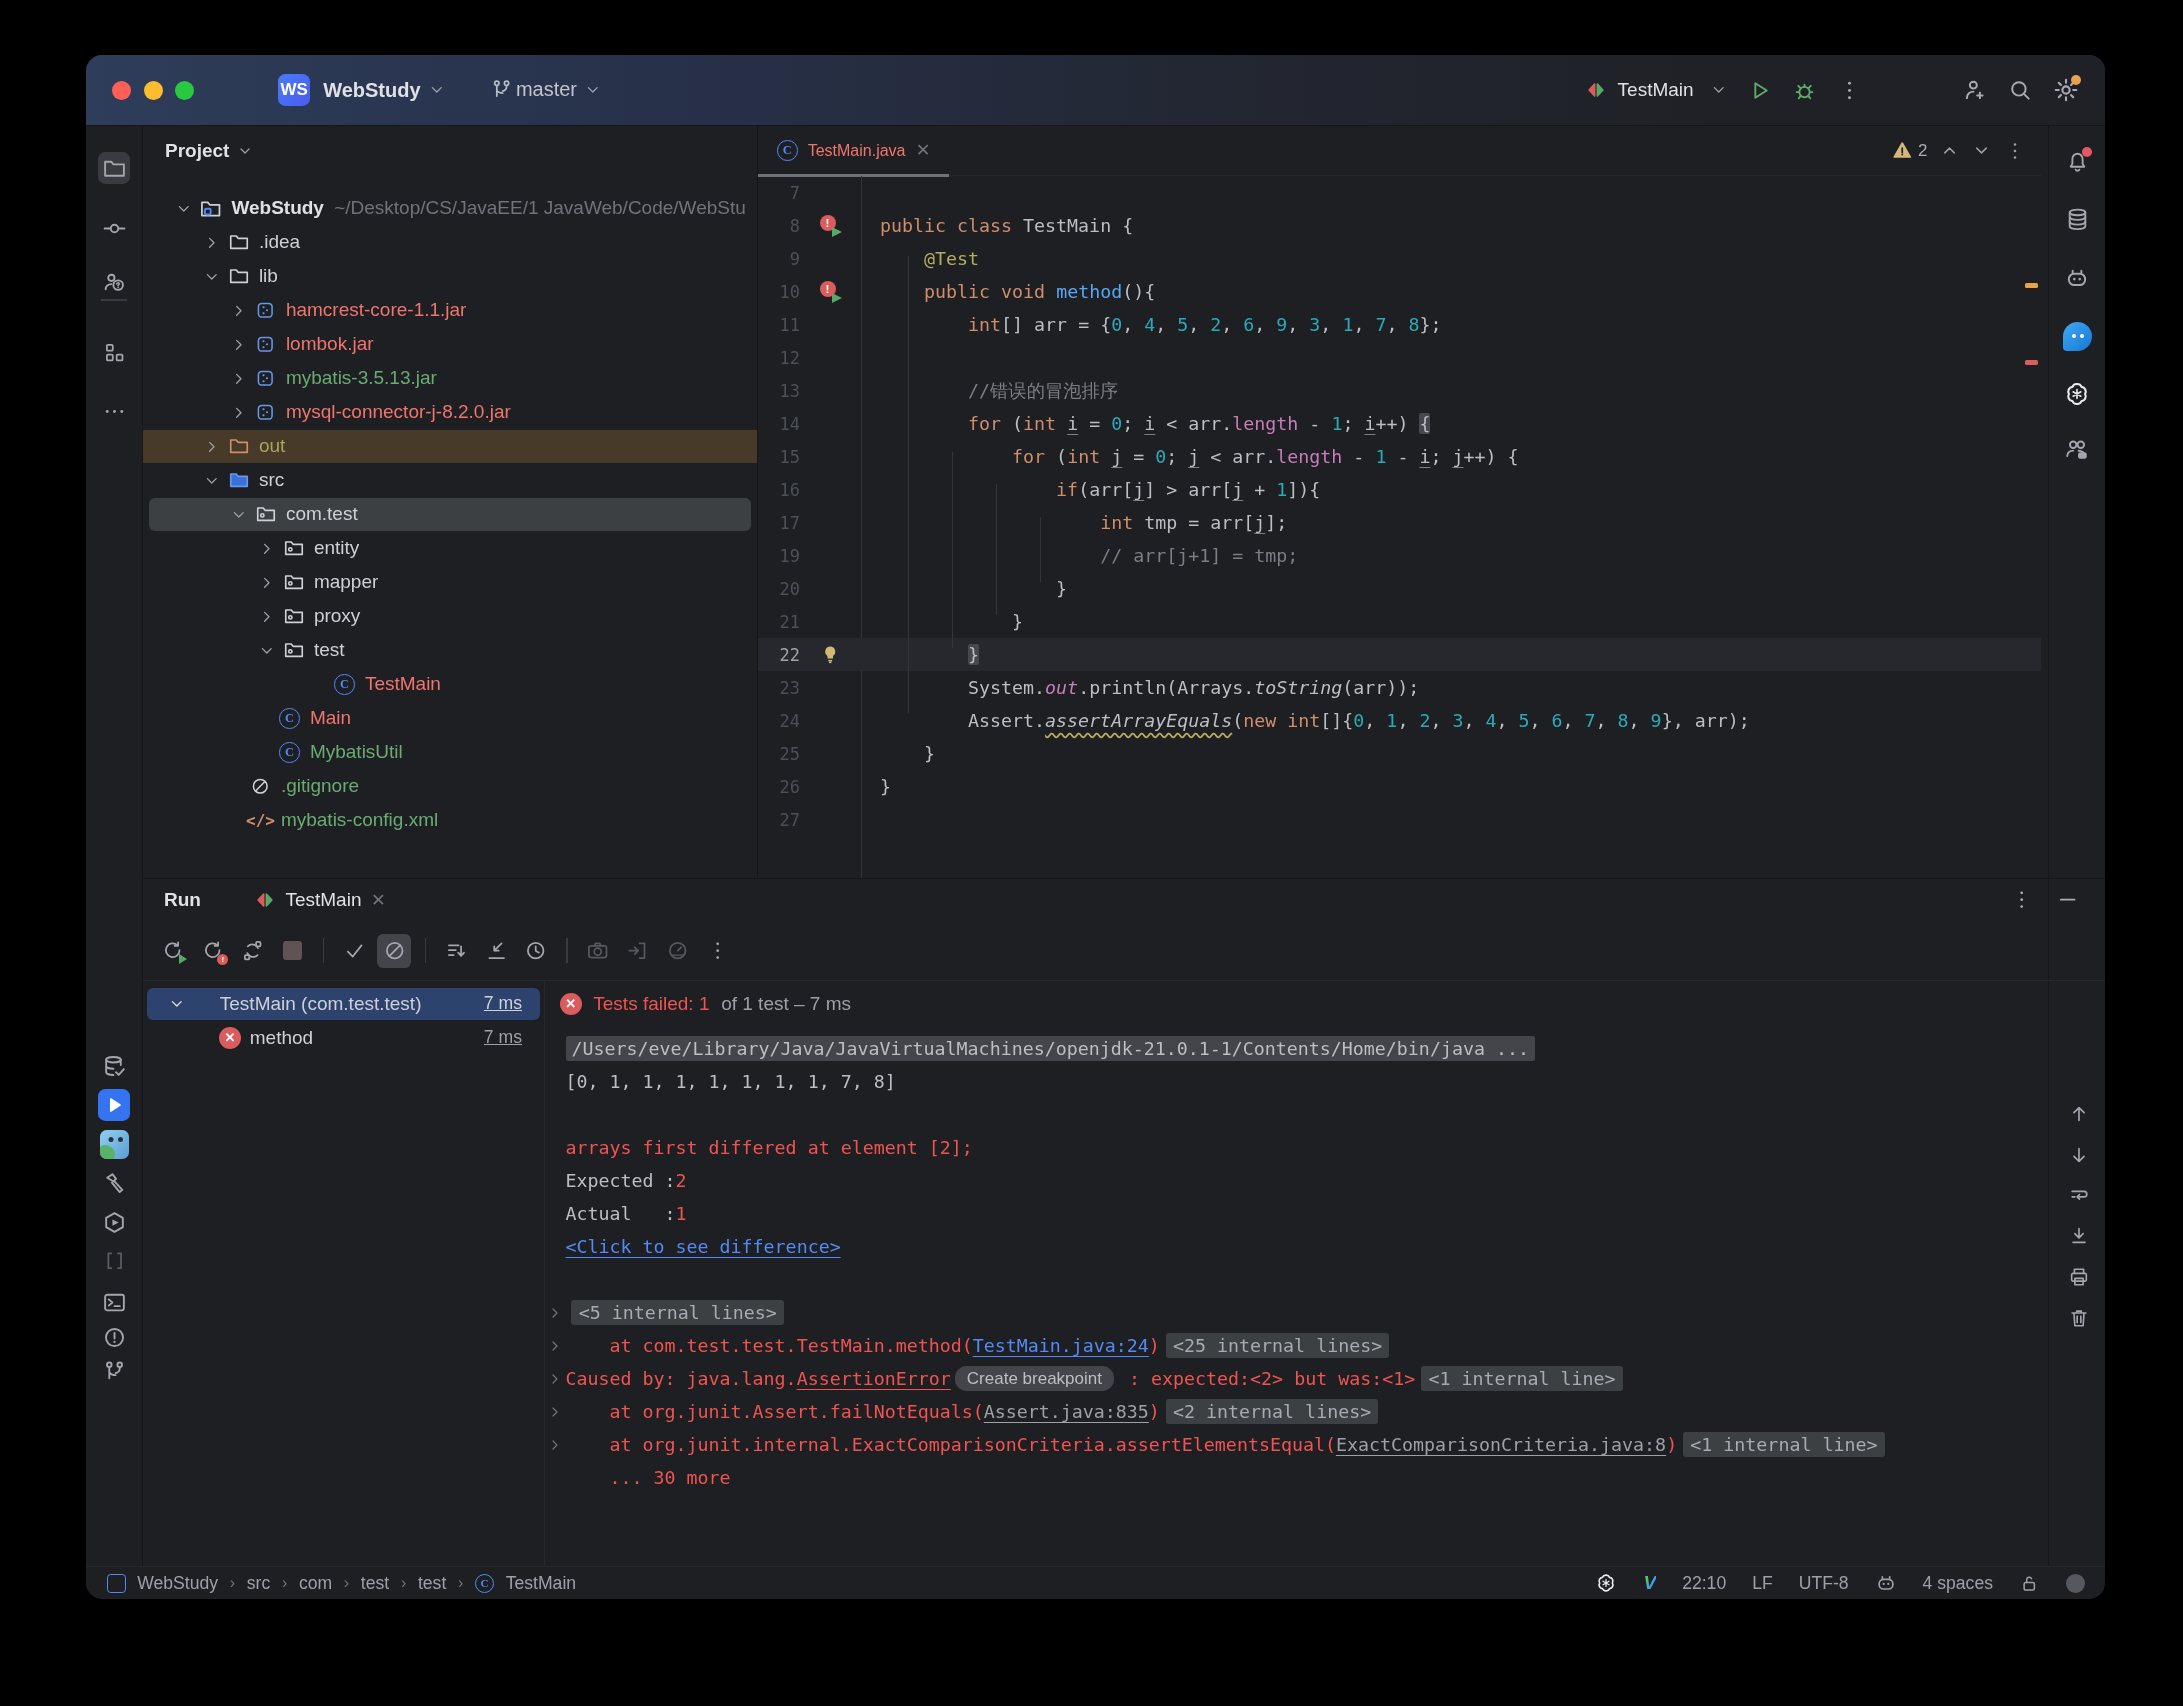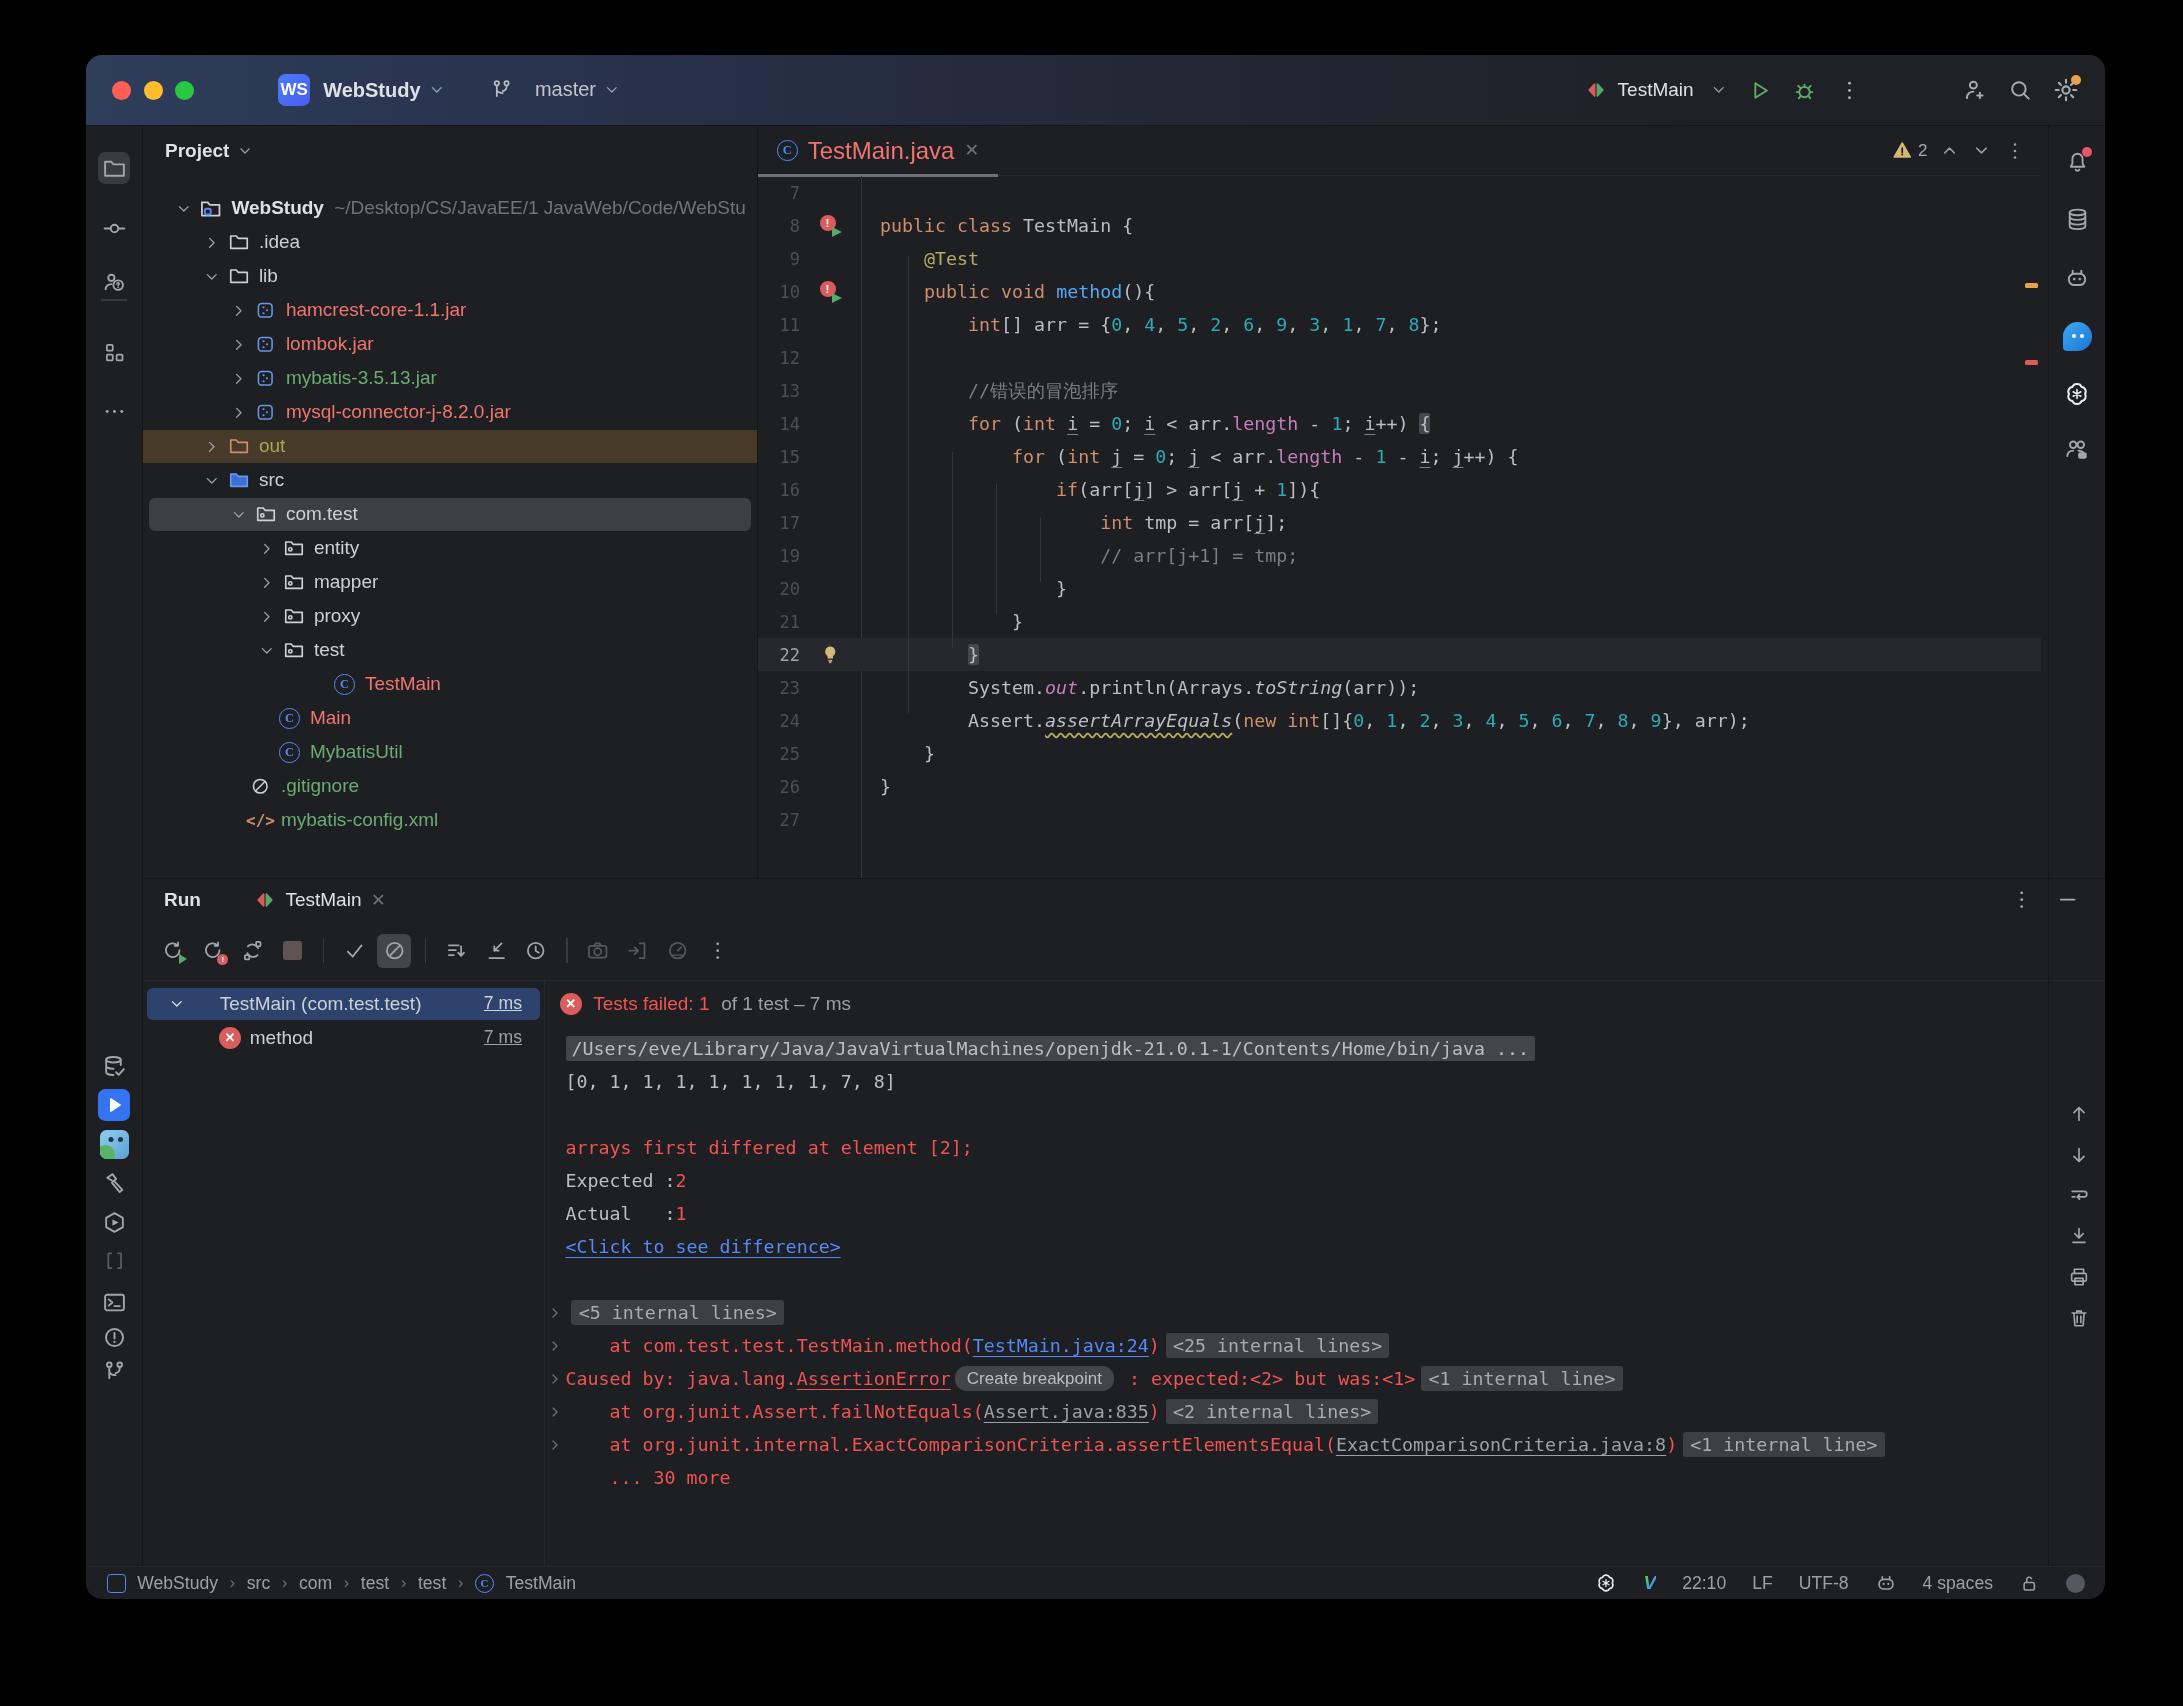--- a/index.html
+++ b/index.html
@@ -11,21 +11,21 @@
     background:linear-gradient(to right,#2e3d5a 0%,#27314a 28%,#232733 55%,#1f2126 80%);
     border-bottom:1.5px solid #151619;box-sizing:border-box;padding:0 22px;}
   .lights{display:flex;gap:12.4px;margin-left:4.4px;}
   .light{width:19px;height:19px;border-radius:50%;}
   .l-red{background:#ff5f57}.l-yellow{background:#febc2e}.l-green{background:#28c840}
   .ws-logo{width:32px;height:32px;border-radius:7.3px;background:linear-gradient(135deg,#4a7cf5,#4a5cf0);
     color:#fff;font-weight:bold;font-size:17px;display:flex;align-items:center;justify-content:center;margin-left:84px;}
   .tb-label{font-size:20px;color:#dfe1e5;font-weight:600;margin-left:13px;}
   .tb-chev{color:#9da0a8;margin-left:7.3px;display:flex;}
   .branch-group{display:flex;align-items:center;margin-left:45px;color:#b8bcc3;}
-  .branch-group .tb-label{font-weight:400;color:#c2c5cb;margin-left:21px;text-align:center;}
+  .branch-group .tb-label{font-weight:400;color:#c2c5cb;margin-left:2px;text-align:center;}
   .tb-right{margin-left:auto;display:flex;align-items:center;gap:10.2px;}
   .tb-btn{width:35px;height:35px;border-radius:7.3px;display:flex;align-items:center;justify-content:center;color:#a8abb2;position:relative;}
   .runcfg{display:flex;align-items:center;gap:8.8px;margin-right:4.4px;}
   .runcfg .tb-label{font-weight:400;font-size:19px;margin-left:1.5px;}
   .gap-right{width:70px;}
   .gear-dot{position:absolute;right:2.2px;top:2.2px;width:10.2px;height:10.2px;border-radius:50%;background:#e8a14f;}
 
   
   .bodyarea{position:absolute;left:0;top:71px;width:2019px;height:1440px;}
 
@@ -59,21 +59,21 @@
   .tpath{margin-left:10.2px;color:#6f737a;position:relative;}
   .c-red{color:#ef756e}.c-green{color:#6aab73}.c-olive{color:#a8a55d}.c-root{color:#dfe1e5;font-weight:700;}
   .cicn{width:20.5px;height:20.5px;border-radius:50%;border:1.8px solid #548af7;color:#548af7;font-size:12.4px;font-weight:700;display:flex;align-items:center;justify-content:center;box-sizing:border-box;font-family:"Liberation Serif",serif;}
   .xmlicn{color:#cf8e6d;font-weight:700;font-size:16px;font-family:"DejaVu Sans Mono",monospace;}
 
   
   .editor{position:absolute;left:672px;top:0;width:1283px;height:752px;}
   .tabbar{position:absolute;left:0;top:0;width:100%;height:50px;border-bottom:1.5px solid #26282b;box-sizing:border-box;display:flex;align-items:center;}
   .tab{display:flex;align-items:center;gap:10.2px;padding:0 19px;height:100%;position:relative;}
   .tab-underline{position:absolute;left:0;bottom:-1.5px;width:100%;height:2.9px;background:#6e7277;}
-  .tab-label{font-size:24px;color:#ef756e;}
+  .tab-label{font-size:16px;color:#ef756e;}
   .tab-close{color:#6f737a;font-size:17.6px;}
   .tab-right{margin-left:auto;display:flex;align-items:center;gap:13px;padding-right:14.6px;color:#9da0a8;}
   .warnwidget{display:flex;align-items:center;gap:5.9px;font-size:17px;color:#a8abb2;}
   .code{position:absolute;left:0;top:50px;width:100%;height:702px;font-family:"DejaVu Sans Mono",monospace;font-size:18.3px;}
   .gutterline{position:absolute;left:103px;top:0;bottom:0;width:0.7px;background:#313438;}
   .crow{height:33px;display:flex;align-items:center;position:relative;}
   .crow.cur{background:#26282e;}
   .lnum{width:42px;text-align:right;color:#4b5059;font-size:17px;flex:none;}
   .crow.cur .lnum{color:#a1a3ab;}
   .gslot{width:61px;flex:none;display:flex;align-items:center;justify-content:center;height:100%;}

